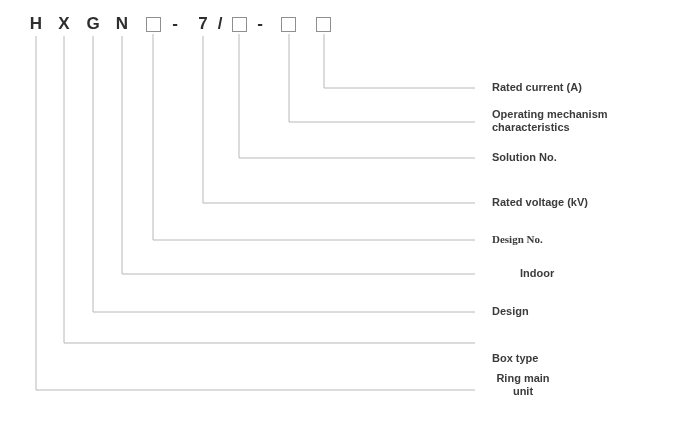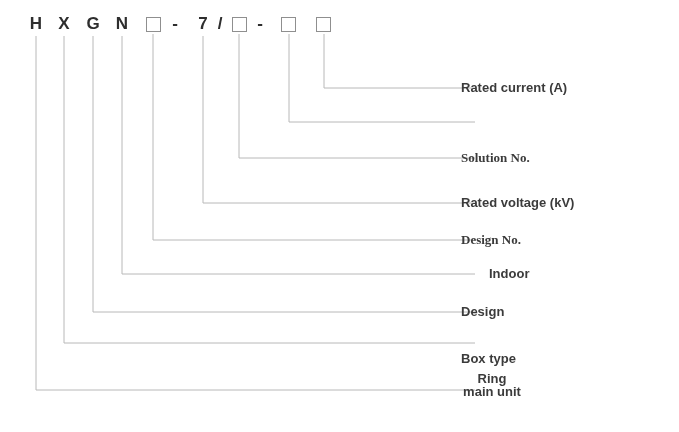--- a/index.html
+++ b/index.html
@@ -42,22 +42,22 @@
     width: 679px;
     height: 432px;
   }
   .connector-svg polyline {
     fill: none;
     stroke: #b8b8b8;
     stroke-width: 1;
   }
   .dlabel {
     position: absolute;
-    left: 461px;
-    font-size: 13px;
+    left: 492px;
+    font-size: 11px;
     font-weight: bold;
     color: #3b3b3b;
     line-height: 13px;
     white-space: nowrap;
   }
   .dlabel.wrap-wide {
     white-space: normal;
     max-width: 135px;
   }
   .dlabel.wrap-narrow {
@@ -95,21 +95,22 @@
     <polyline points="93,36 93,312 475,312"></polyline>
     <polyline points="122,36 122,274 475,274"></polyline>
     <polyline points="153,34 153,240 475,240"></polyline>
     <polyline points="203,36 203,203 475,203"></polyline>
     <polyline points="239,34 239,158 475,158"></polyline>
     <polyline points="289,34 289,122 475,122"></polyline>
     <polyline points="324,34 324,88 475,88"></polyline>
   </svg>
 
   <div class="dlabel" style="top:81px;">Rated current (A)</div>
-  <div class="dlabel" style="top:151px;font-family:Liberation Serif, serif;">Solution No.</div>
+  <div class="dlabel wrap-wide" style="top:108px;">Operating mechanism characteristics</div>
+  <div class="dlabel" style="top:151px;">Solution No.</div>
   <div class="dlabel" style="top:196px;">Rated voltage (kV)</div>
   <div class="dlabel" style="top:233px;font-family:Liberation Serif, serif;">Design No.</div>
   <div class="dlabel" style="top:267px;padding-left:28px;">Indoor</div>
   <div class="dlabel" style="top:305px;">Design</div>
   <div class="dlabel" style="top:336px;margin-top:16px;">Box type</div>
   <div class="dlabel wrap-narrow" style="top:372px;">Ring main unit</div>
 
 </div>
 
 </body></html>

